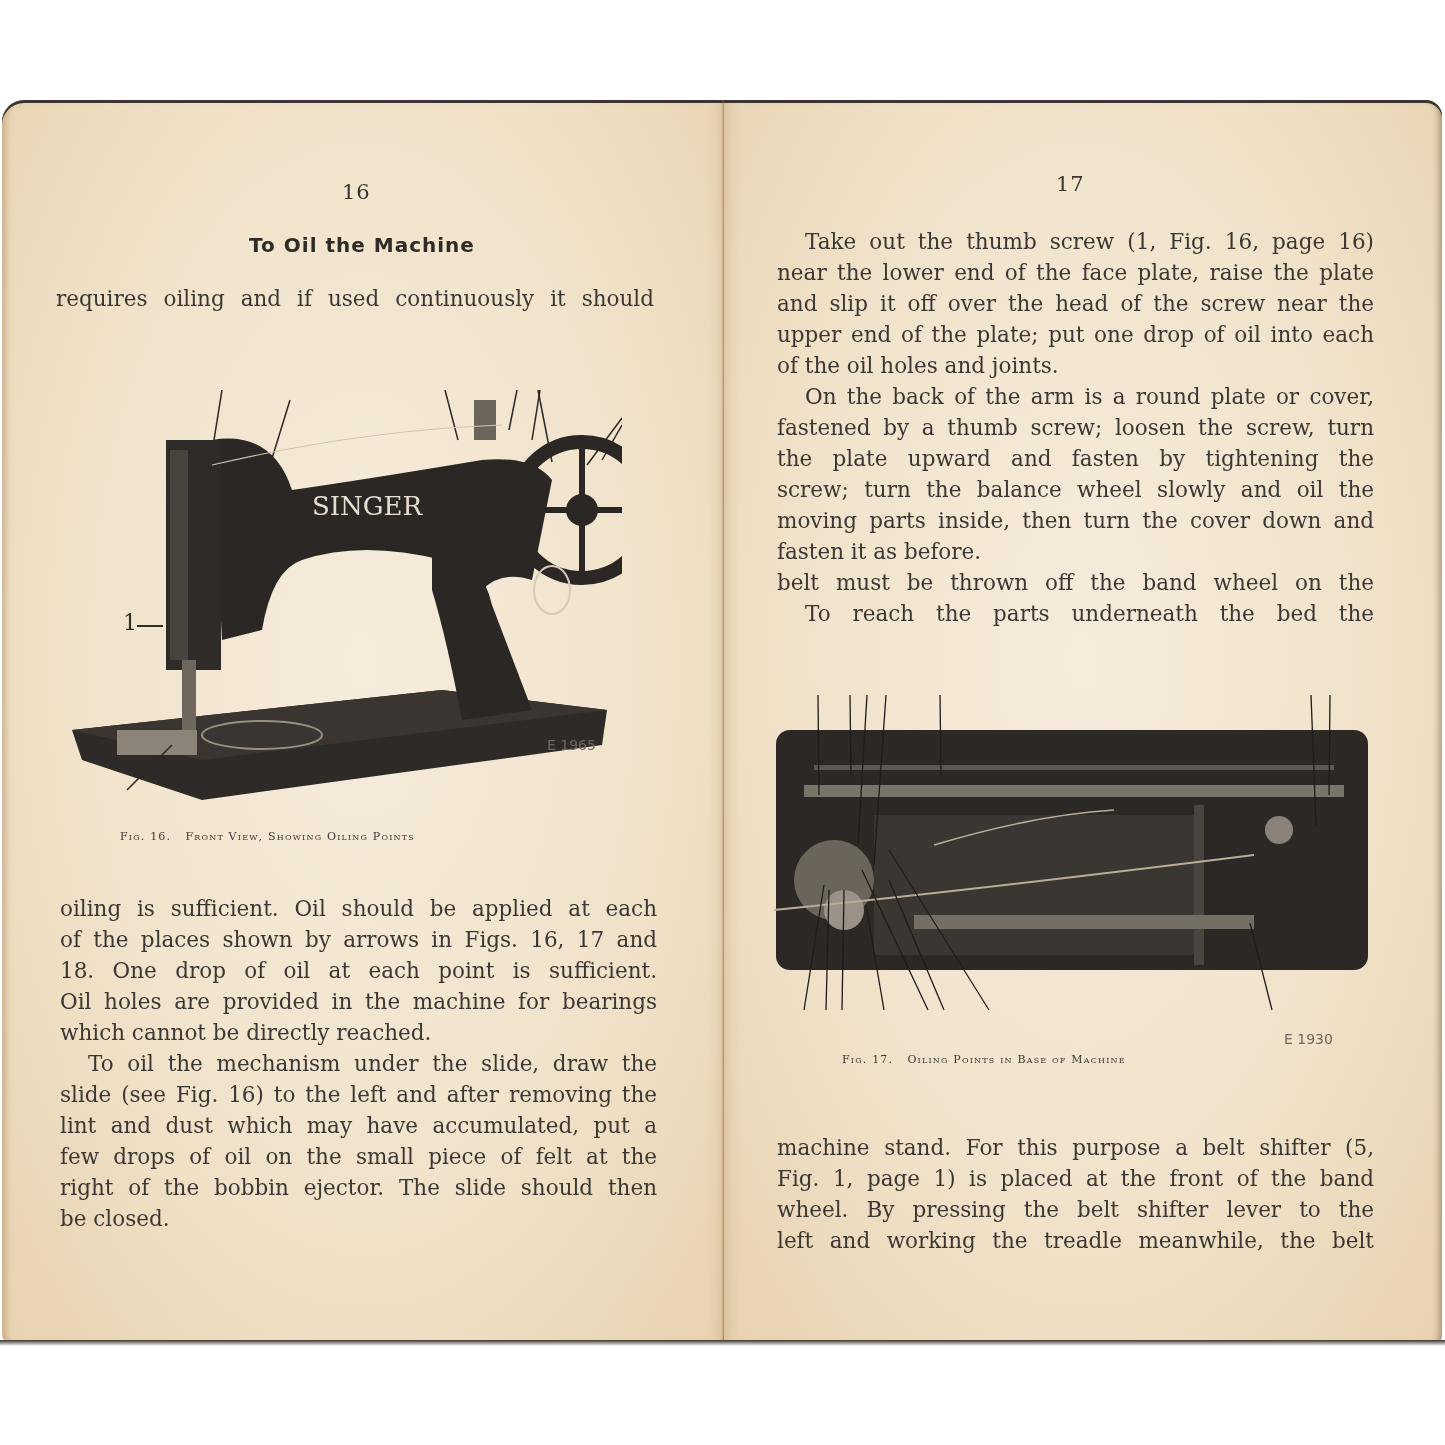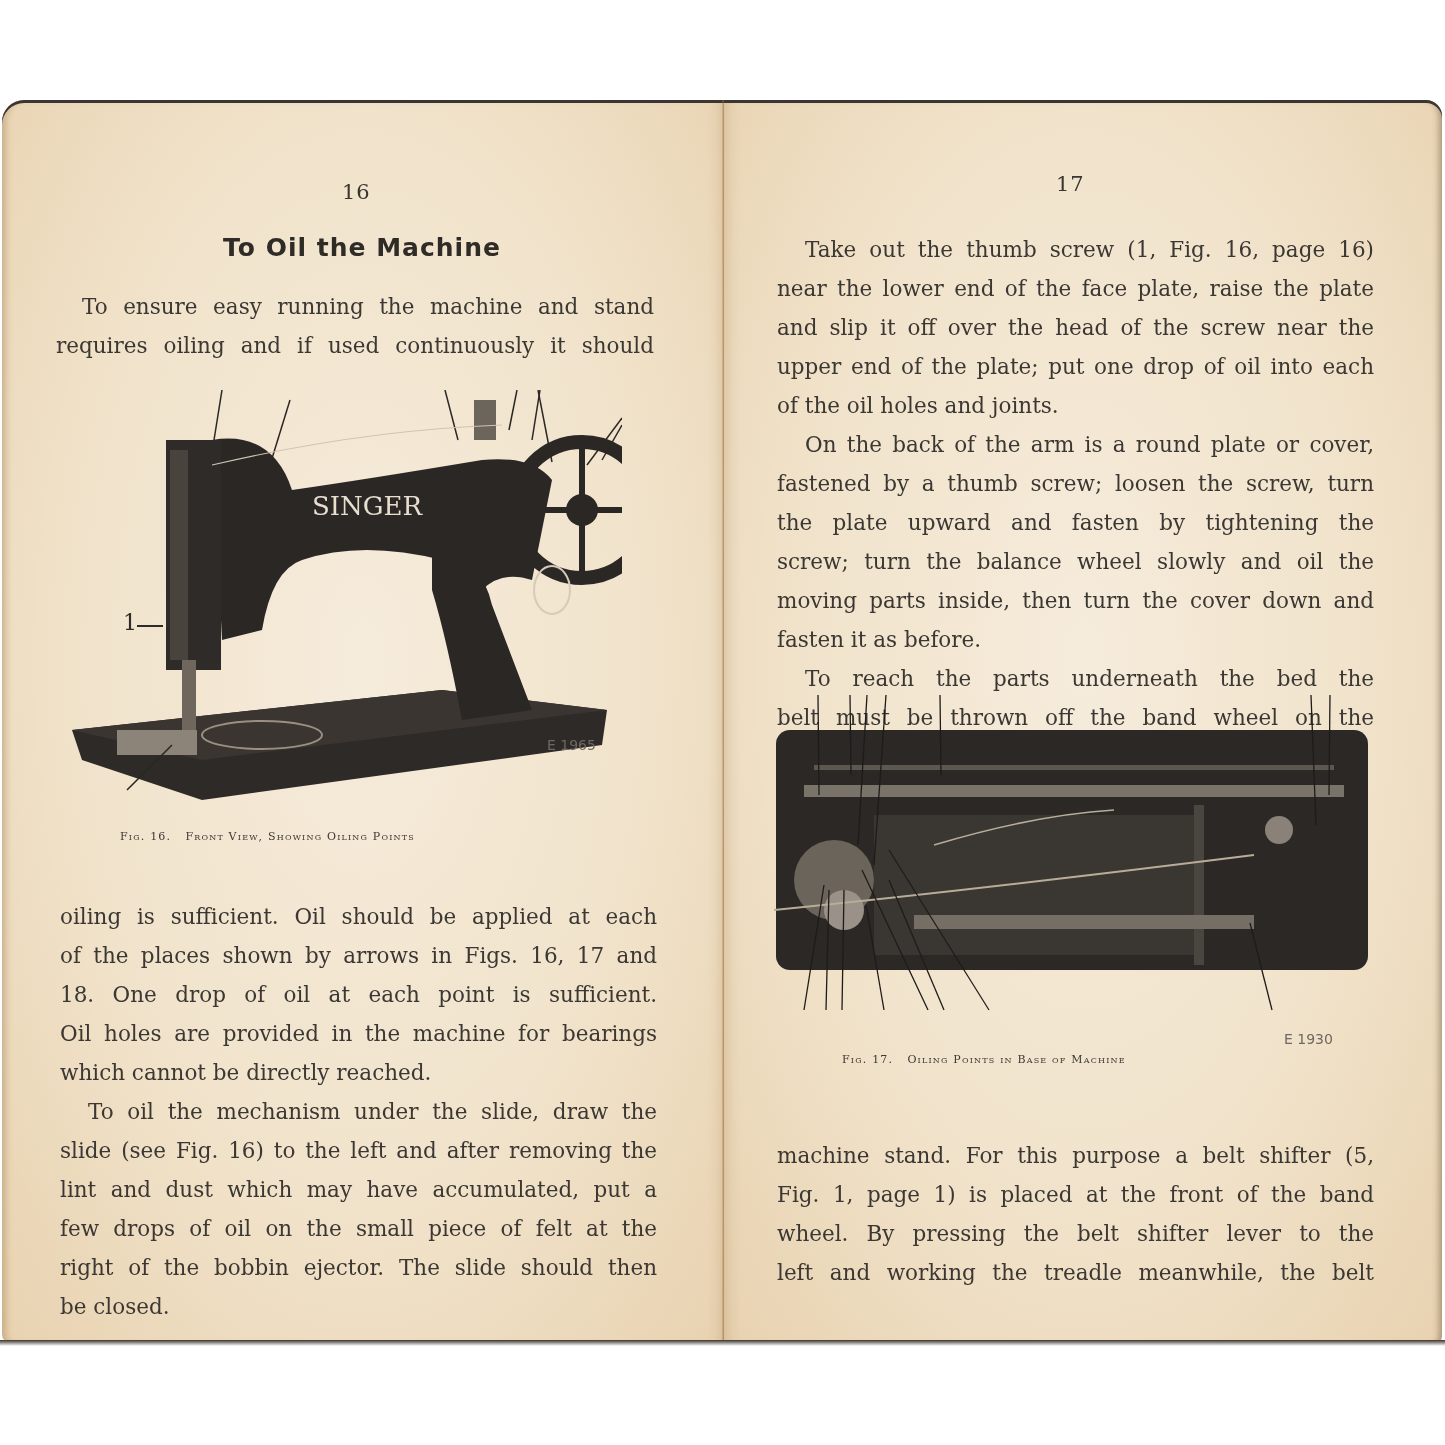--- a/index.html
+++ b/index.html
@@ -22,46 +22,45 @@
   .bottom-shadow {
     position:absolute; left:0; top:1240px; width:1445px; height:6px; background:linear-gradient(#3a332c,#ffffff);
   }
   .gutter {
     position:absolute; left:722px; top:0; width:3px; height:1244px;
     background:linear-gradient(90deg, rgba(180,130,70,.2), rgba(150,100,50,.5), rgba(180,130,70,.2));
   }
   .pgnum { position:absolute; font-size:21px; color:#3a3530; letter-spacing:1px; }
   .heading {
     position:absolute; left:0; width:720px; top:133px; text-align:center;
-    font-family:"DejaVu Sans", "Liberation Sans", sans-serif; font-weight:bold; font-size:25px; color:#2f2b27; letter-spacing:1px;
+    font-family:"DejaVu Sans", "Liberation Sans", sans-serif; font-weight:bold; font-size:20px; color:#2f2b27; letter-spacing:1px;
   }
   .para {
     position:absolute; color:#3b3733; font-size:21.5px; line-height:31px; text-align:justify;
     text-align-last:auto; margin:0;
   }
-  .para .ln { display:block; text-align:justify; text-align-last:justify; white-space:nowrap; height:31px;margin-top:8px; }
+  .para .ln { display:block; text-align:justify; text-align-last:justify; white-space:nowrap; height:31px; }
   .para .ln.last { text-align-last:left; }
   .caption {
     position:absolute; font-size:11px; color:#3d3833; letter-spacing:1.2px; white-space:nowrap;
     font-variant: small-caps;
   }
   .fig { position:absolute; }
   .stamp { position:absolute; font-size:14px; color:#6e6862; font-family:"DejaVu Sans", sans-serif; }
 </style>
 </head>
 <body>
 
 <div class="book">
 
   <div class="page left">
     <div class="pgnum" style="left:340px; top:80px;">16</div>
     <div class="heading">To Oil the Machine</div>
 
     <div class="para" style="left:54px; top:183px; width:598px;">
-      <span class="ln" style="padding-left:26px; width:572px;">To ensure easy running the machine and stand</span>
       <span class="ln">requires oiling and if used continuously it should</span>
     </div>
 
     <svg class="fig" style="left:60px; top:290px;" width="560" height="420" viewBox="0 0 560 420">
 
       <polygon points="10,340 380,300 545,320 540,355 140,410 20,370" fill="#2e2a27"></polygon>
       <polygon points="10,340 380,300 545,320 140,370" fill="#3a3531"></polygon>
 
       <path d="M370,140 Q420,170 430,215 L470,320 L400,330 Q385,250 370,200 Z" fill="#2a2724"></path>
 
@@ -133,22 +132,22 @@
       <span class="ln">near the lower end of the face plate, raise the plate</span>
       <span class="ln">and slip it off over the head of the screw near the</span>
       <span class="ln">upper end of the plate; put one drop of oil into each</span>
       <span class="ln last">of the oil holes and joints.</span>
       <span class="ln" style="padding-left:28px; width:569px;">On the back of the arm is a round plate or cover,</span>
       <span class="ln">fastened by a thumb screw; loosen the screw, turn</span>
       <span class="ln">the plate upward and fasten by tightening the</span>
       <span class="ln">screw; turn the balance wheel slowly and oil the</span>
       <span class="ln">moving parts inside, then turn the cover down and</span>
       <span class="ln last">fasten it as before.</span>
+      <span class="ln">belt must be thrown off the band wheel on the</span>
       <span class="ln" style="padding-left:28px; width:569px;">To reach the parts underneath the bed the</span>
-      <span class="ln">belt must be thrown off the band wheel on the</span>
     </div>
 
     <svg class="fig" style="left:50px; top:595px;" width="600" height="320" viewBox="0 0 600 320">
       <rect x="2" y="35" width="592" height="240" rx="14" fill="#2b2825"></rect>
       <rect x="30" y="90" width="540" height="12" fill="#7a736a"></rect>
       <rect x="40" y="70" width="520" height="5" fill="#5e574f"></rect>
       <rect x="100" y="120" width="320" height="140" fill="#3a3632"></rect>
       <rect x="420" y="110" width="10" height="160" fill="#4a453f"></rect>
       <circle cx="60" cy="185" r="40" fill="#6b645b"></circle>
       <circle cx="70" cy="215" r="20" fill="#9a9288"></circle>

